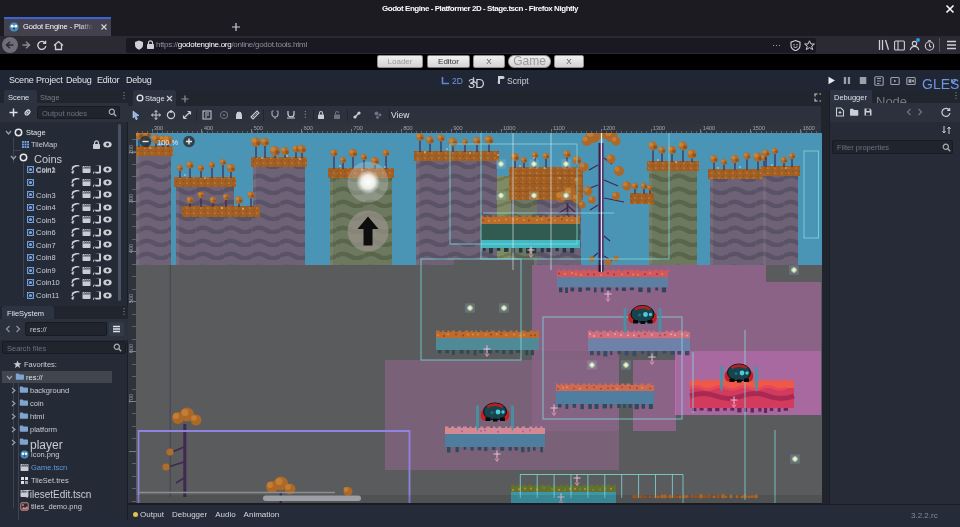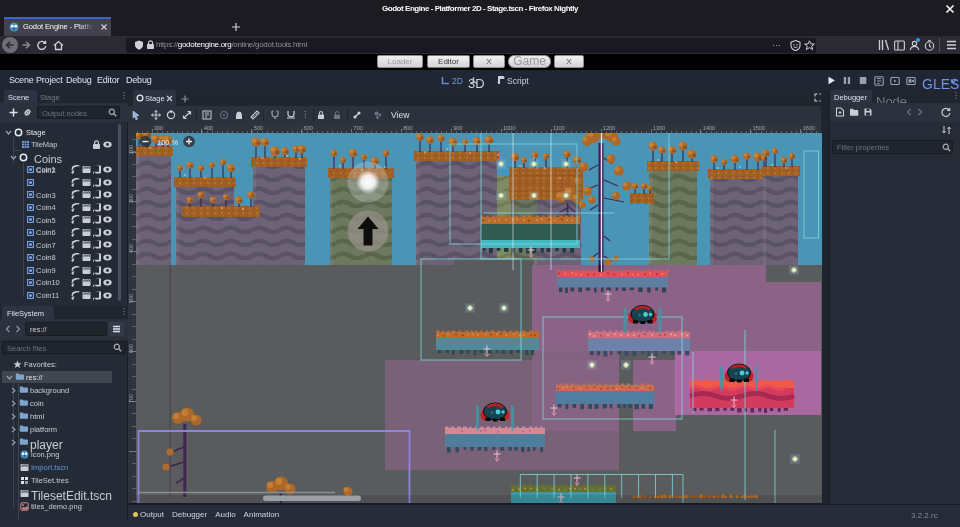--- a/index.html
+++ b/index.html
@@ -505,29 +505,29 @@
         <use href="#i-fold"></use>
       </svg>
 <div class="ab tx" style="left:28px;top:81.49999999999999px;font-size:12px;color:#c8ccd3">player</div>
 <svg class="ab" style="left:18px;top:94.14999999999999px" width="9" height="9" viewBox="0 0 9 9">
         <use href="#i-gd"></use>
       </svg>
 <div class="ab tx" style="left:29px;top:94.44999999999999px;font-size:7.5px;color:#c8ccd3">icon.png</div>
 <svg class="ab" style="left:18px;top:107.1px" width="9" height="9" viewBox="0 0 9 9">
         <use href="#i-clap"></use>
       </svg>
-<div class="ab tx" style="left:29px;top:107.39999999999999px;font-size:7.5px;color:#5b9ce0">Import.tscn</div>
+<div class="ab tx" style="left:29px;top:107.39999999999999px;font-size:7.5px;color:#5b9ce0">Game.tscn</div>
 <svg class="ab" style="left:18px;top:120.05px" width="9" height="9" viewBox="0 0 9 9">
         <use href="#i-gridw"></use>
       </svg>
 <div class="ab tx" style="left:29px;top:120.35px;font-size:7.5px;color:#c8ccd3">TileSet.tres</div>
 <svg class="ab" style="left:18px;top:133.0px" width="9" height="9" viewBox="0 0 9 9">
         <use href="#i-clap"></use>
       </svg>
-<div class="ab tx" style="left:29px;top:133.3px;font-size:12px;color:#c8ccd3">TilesetEdit.tscn</div>
+<div class="ab tx" style="left:22px;top:133.3px;font-size:10px;color:#c8ccd3">TilesetEdit.tscn</div>
 <svg class="ab" style="left:18px;top:145.95px" width="9" height="9" viewBox="0 0 9 9">
         <use href="#i-img"></use>
       </svg>
 <div class="ab tx" style="left:29px;top:146.25px;font-size:7.5px;color:#c8ccd3">tiles_demo.png</div>
 </div>
 
 <div class="ab" style="left:128px;top:90px;width:702px;height:16px;background:#20252e"></div>
 <div class="ab" style="left:133px;top:90px;width:43px;height:16px;background:#2c323f;border-radius:2px 2px 0 0"></div>
 <svg class="ab" style="left:135.5px;top:94px" width="8" height="8" viewBox="0 0 9 9">
       <use href="#i-node"></use>

